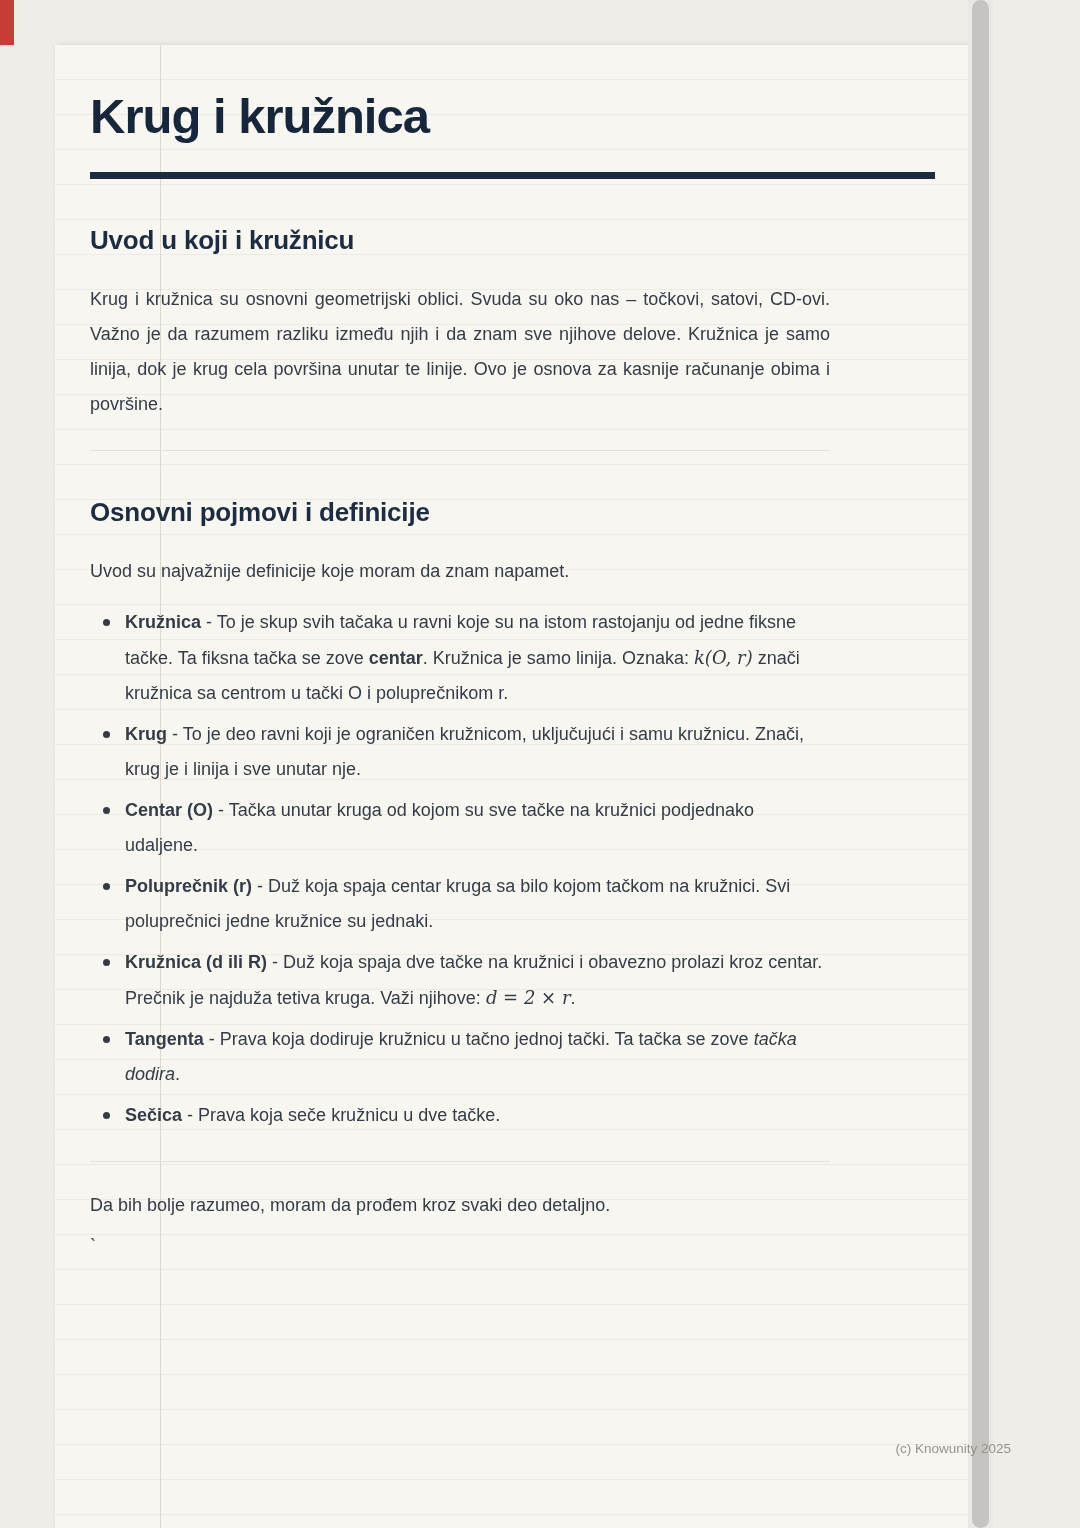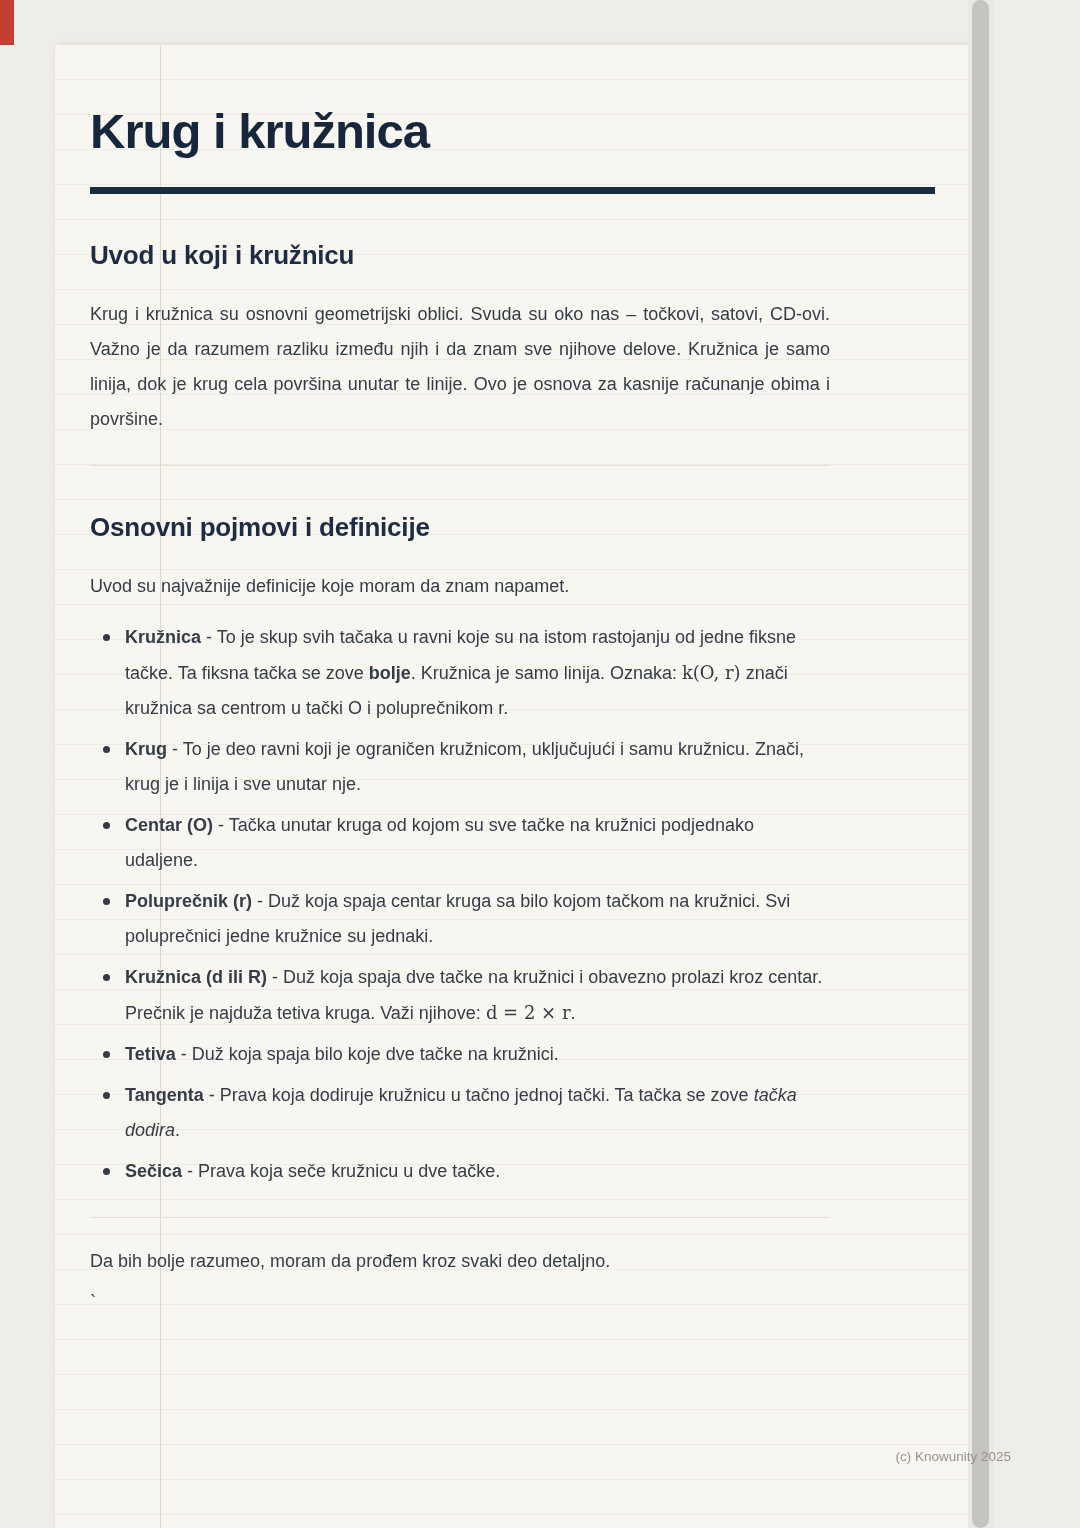--- a/index.html
+++ b/index.html
@@ -23,21 +23,21 @@
   }
   .margin-line {
     position:absolute; left:105px; top:0; bottom:0; width:1px;
     background:rgba(155,145,120,0.30);
   }
   .red-tab {
     position:absolute; left:0; top:0; width:14px; height:45px;
     background:#c63d33; z-index:4;
   }
   .content {
-    position:absolute; left:90px; top:104px; width:740px; z-index:2;
+    position:absolute; left:90px; top:89px; width:740px; z-index:2;
   }
   .doc-title {
     font-size:49px; font-weight:800; letter-spacing:-1px;
     color:#16263c; line-height:1.12;
   }
   .title-rule {
     width:845px; height:7px; background:#1c2c40; margin-top:28px;
   }
   .section-heading {
     font-size:26px; font-weight:700; letter-spacing:-0.2px;
@@ -55,32 +55,32 @@
   ul.defs li {
     position:relative; padding-left:35px;
     font-size:18px; line-height:35px; margin-bottom:6px; color:#343c48;
   }
   ul.defs li::before {
     content:""; position:absolute; left:13px; top:14px;
     width:7px; height:7px; border-radius:50%; background:#333b47;
   }
   .seg-b { font-weight:700; }
   .seg-i { font-style:italic; }
-  .seg-m { font-family:"DejaVu Serif", serif; }
+  .seg-m { font-family:"DejaVu Serif", serif; font-style:italic; }
   .stray-mark { margin-top:8px; font-size:18px; line-height:30px; }
   .scroll-track {
     position:absolute; left:968px; top:0; width:25px; height:1528px;
     background:#eae8e4; z-index:3;
   }
   .scroll-thumb {
     position:absolute; left:4px; top:0; width:17px; height:100%;
     background:#c6c4c0; border-radius:9px;
   }
   .footer-copyright {
-    position:absolute; right:69px; bottom:64px;
+    position:absolute; right:69px; bottom:72px;
     font-size:13.5px; color:#95938c; z-index:5;
   }
 </style>
 </head>
 <body>
 
 <div class="page">
   <div class="margin-line"></div>
 </div>
 
@@ -92,26 +92,25 @@
 
   <h2 class="section-heading">Uvod u koji i kružnicu</h2>
   <p class="body-para justified">Krug i kružnica su osnovni geometrijski oblici. Svuda su oko nas – točkovi, satovi, CD-ovi. Važno je da razumem razliku između njih i da znam sve njihove delove. Kružnica je samo linija, dok je krug cela površina unutar te linije. Ovo je osnova za kasnije računanje obima i površine.</p>
 
   <hr class="divider">
 
   <h2 class="section-heading">Osnovni pojmovi i definicije</h2>
   <p class="body-para">Uvod su najvažnije definicije koje moram da znam napamet.</p>
 
   <ul class="defs">
-    <li><span class="seg-b">Kružnica</span><span class="seg-n"> - To je skup svih tačaka u ravni koje su na istom rastojanju od jedne fiksne tačke. Ta fiksna tačka se zove </span><span class="seg-b">bolje</span><span class="seg-n">. Kružnica je samo linija. Oznaka: </span><span class="seg-m">k(O, r)</span><span class="seg-n"> znači kružnica sa centrom u tački O i poluprečnikom r.</span></li>
+    <li><span class="seg-b">Kružnica</span><span class="seg-n"> - To je skup svih tačaka u ravni koje su na istom rastojanju od jedne fiksne tačke. Ta fiksna tačka se zove </span><span class="seg-b">centar</span><span class="seg-n">. Kružnica je samo linija. Oznaka: </span><span class="seg-m">k(O, r)</span><span class="seg-n"> znači kružnica sa centrom u tački O i poluprečnikom r.</span></li>
     <li><span class="seg-b">Krug</span><span class="seg-n"> - To je deo ravni koji je ograničen kružnicom, uključujući i samu kružnicu. Znači, krug je i linija i sve unutar nje.</span></li>
     <li><span class="seg-b">Centar (O)</span><span class="seg-n"> - Tačka unutar kruga od kojom su sve tačke na kružnici podjednako udaljene.</span></li>
     <li><span class="seg-b">Poluprečnik (r)</span><span class="seg-n"> - Duž koja spaja centar kruga sa bilo kojom tačkom na kružnici. Svi poluprečnici jedne kružnice su jednaki.</span></li>
     <li><span class="seg-b">Kružnica (d ili R)</span><span class="seg-n"> - Duž koja spaja dve tačke na kružnici i obavezno prolazi kroz centar. Prečnik je najduža tetiva kruga. Važi njihove: </span><span class="seg-m">d = 2 × r</span><span class="seg-n">.</span></li>
-    <li><span class="seg-b">Tetiva</span><span class="seg-n"> - Duž koja spaja bilo koje dve tačke na kružnici.</span></li>
     <li><span class="seg-b">Tangenta</span><span class="seg-n"> - Prava koja dodiruje kružnicu u tačno jednoj tački. Ta tačka se zove </span><span class="seg-i">tačka dodira</span><span class="seg-n">.</span></li>
     <li><span class="seg-b">Sečica</span><span class="seg-n"> - Prava koja seče kružnicu u dve tačke.</span></li>
   </ul>
 
   <hr class="divider">
 
   <p class="body-para">Da bih bolje razumeo, moram da prođem kroz svaki deo detaljno.</p>
   <p class="stray-mark">`</p>
 </div>
 

